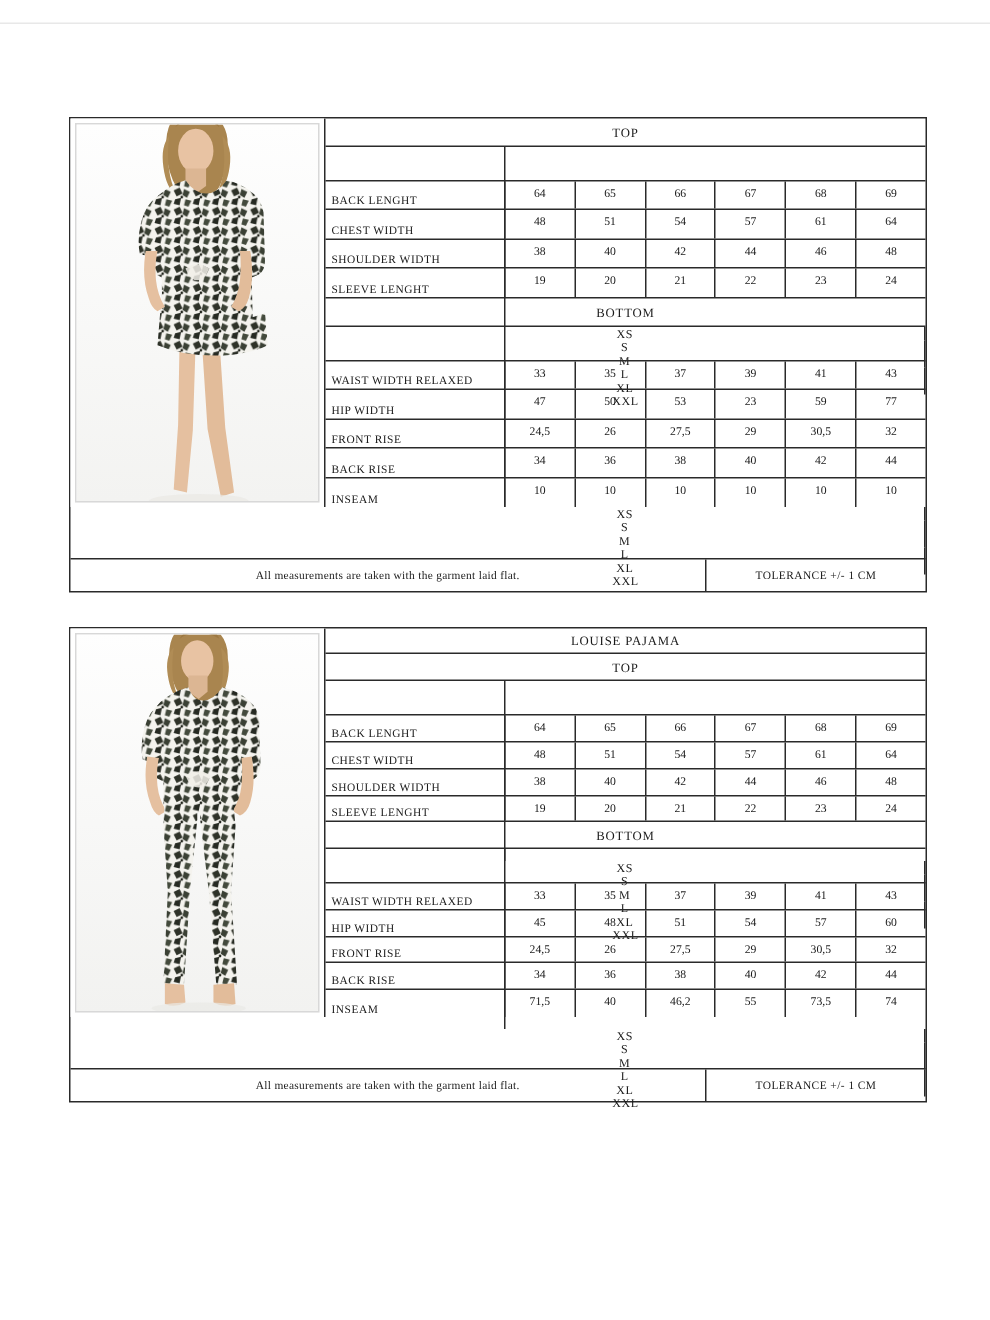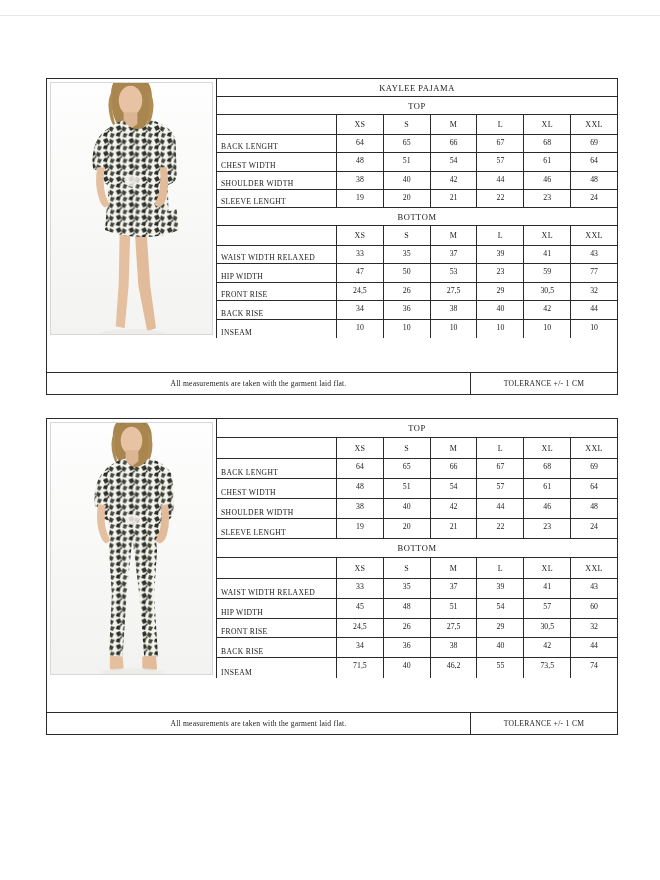--- a/index.html
+++ b/index.html
@@ -28,21 +28,21 @@
   .grid-row{display:flex;border-bottom:1px solid #2a2a2a;box-sizing:border-box;}
   .grid-row:last-child{border-bottom:none;}
 
   .title-row{height:21px;align-items:center;justify-content:center;}
   .title-row .title-text{font-size:8.5px;letter-spacing:.55px;font-weight:400;
     text-align:center;width:100%;}
 
   .section-row{height:21px;align-items:center;justify-content:center;}
   .section-row .section-text{font-size:8.5px;letter-spacing:.55px;text-align:center;width:100%;}
 
-  .size-row{height:23px;}
+  .size-row{height:23px;flex-direction:column;}
   .meas-row{height:21.5px;}
 
   .lbl{flex:0 0 120px;width:120px;box-sizing:border-box;
     border-right:1px solid #2a2a2a;display:flex;align-items:flex-end;
     padding:0 0 1px 4px;font-size:7.6px;letter-spacing:.35px;
     white-space:nowrap;overflow:hidden;}
   .size-row .lbl{border-right:1px solid #2a2a2a;}
 
   .col{flex:1;box-sizing:border-box;border-right:1px solid #2a2a2a;
     display:flex;align-items:center;justify-content:center;font-size:8px;}
@@ -109,23 +109,20 @@
           <path d="M47 108 q-3 18 2 32 q2 7 6 9 l5 -3 q-5 -8 -6 -18 q-1 -11 1 -20 Z" fill="#e5c0a0"></path>
           <path d="M118 108 q3 18 -1 32 q-2 7 -7 9 l-5 -3 q5 -8 6 -18 q1 -11 0 -20 Z" fill="#e2bc9a"></path>
 
           <ellipse cx="83" cy="278" rx="34" ry="5" fill="#e9e8e4" opacity="0.7"></ellipse>
         </svg>
       </div>
     </div>
 
     <div class="grid-cell">
 
-      <div class="grid-row title-row">
-        <span class="title-text">KAYLEE PAJAMA</span>
-      </div>
 
       <div class="grid-row section-row">
         <span class="section-text">TOP</span>
       </div>
 
       <div class="grid-row size-row">
         <div class="lbl"></div>
         <div class="col">XS</div>
         <div class="col">S</div>
         <div class="col">M</div>
@@ -294,20 +291,23 @@
 
           <path d="M60 259 l13 1 l1 12 q-7 4 -14 1 Z" fill="#e5c0a0"></path>
           <path d="M93 260 l14 -1 l1 14 q-8 3 -15 -1 Z" fill="#e2bc9a"></path>
           <ellipse cx="83" cy="276" rx="32" ry="4" fill="#eae9e5" opacity="0.7"></ellipse>
         </svg>
       </div>
     </div>
 
     <div class="grid-cell">
 
+      <div class="grid-row title-row">
+        <span class="title-text">LOUISE PAJAMA</span>
+      </div>
 
       <div class="grid-row section-row">
         <span class="section-text">TOP</span>
       </div>
 
       <div class="grid-row size-row">
         <div class="lbl"></div>
         <div class="col">XS</div>
         <div class="col">S</div>
         <div class="col">M</div>

